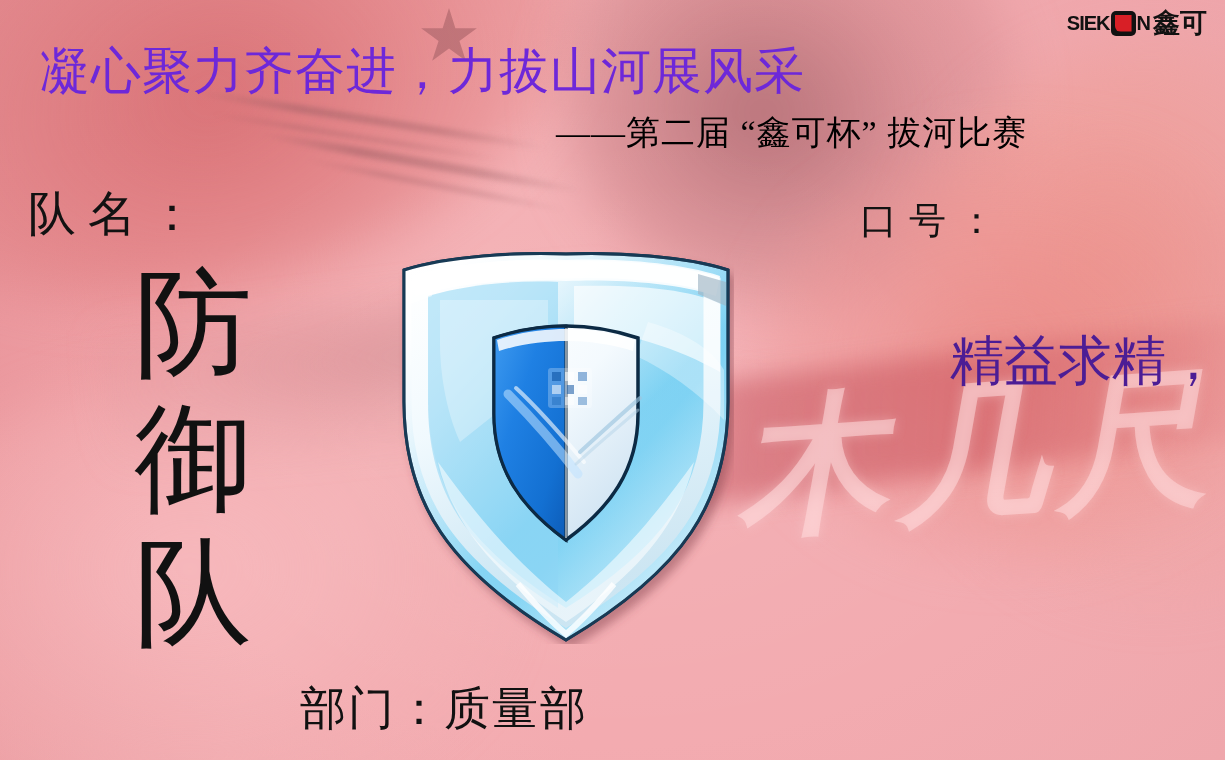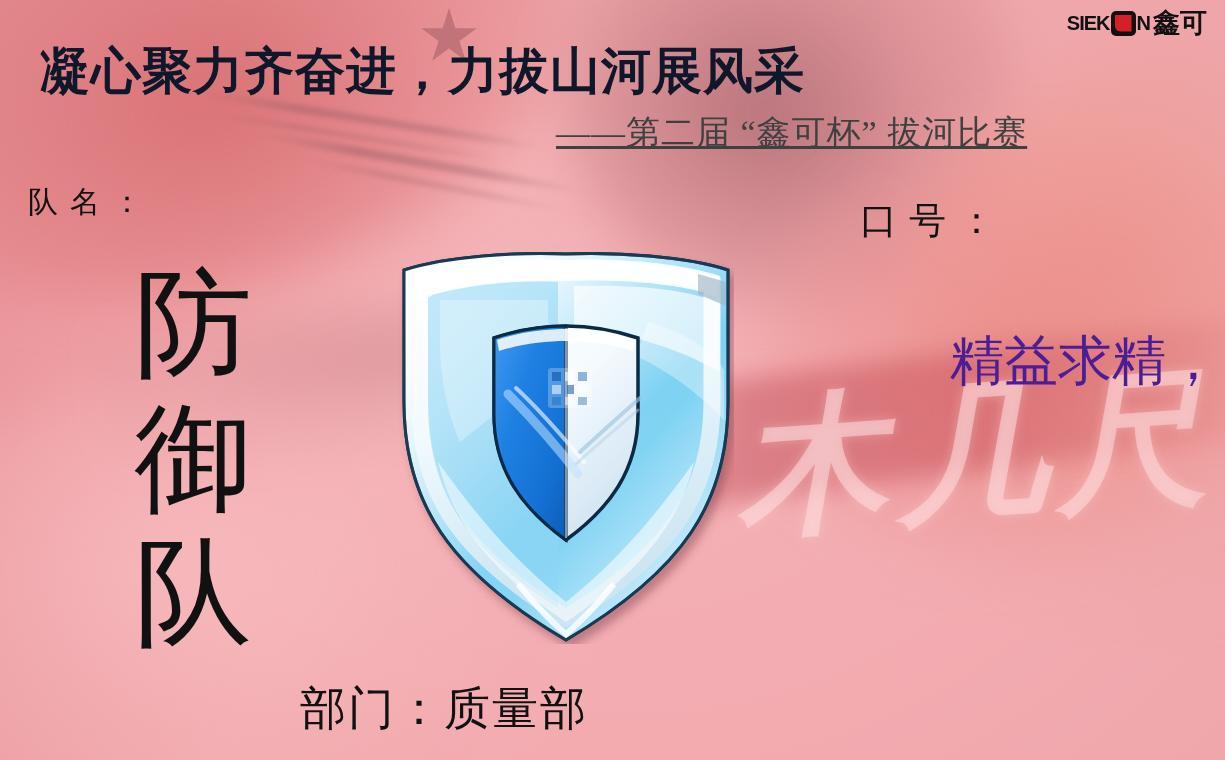--- a/index.html
+++ b/index.html
@@ -147,42 +147,41 @@
     color: #111111;
     margin-left: 3px;
     letter-spacing: 0px;
   }
 
   
   .main-title {
     position: absolute;
     left: 40px; top: 38px;
     font-size: 50px;
-    font-weight: bold;
-    color: #0f172a;
+    font-weight: normal;
+    color: #6d28d9;
     letter-spacing: 1px;
     white-space: nowrap;
     font-family: "Liberation Serif", "DejaVu Serif", serif;
   }
   .sub-title {
     position: absolute;
     left: 556px; top: 110px;
     font-size: 34px;
-    color: #404040;
+    color: #000000;
     letter-spacing: 1px;
     white-space: nowrap;
     font-family: "Liberation Serif", "DejaVu Serif", serif;
-    text-decoration: underline;
   }
 
   
   .label-team {
     position: absolute;
     left: 28px; top: 182px;
-    font-size: 30px;
+    font-size: 48px;
     letter-spacing: 12px;
     color: #121212;
     white-space: nowrap;
   }
   .team-name {
     position: absolute;
     left: 108px; top: 258px;
     width: 170px;
     font-size: 118px;
     line-height: 1.14;

